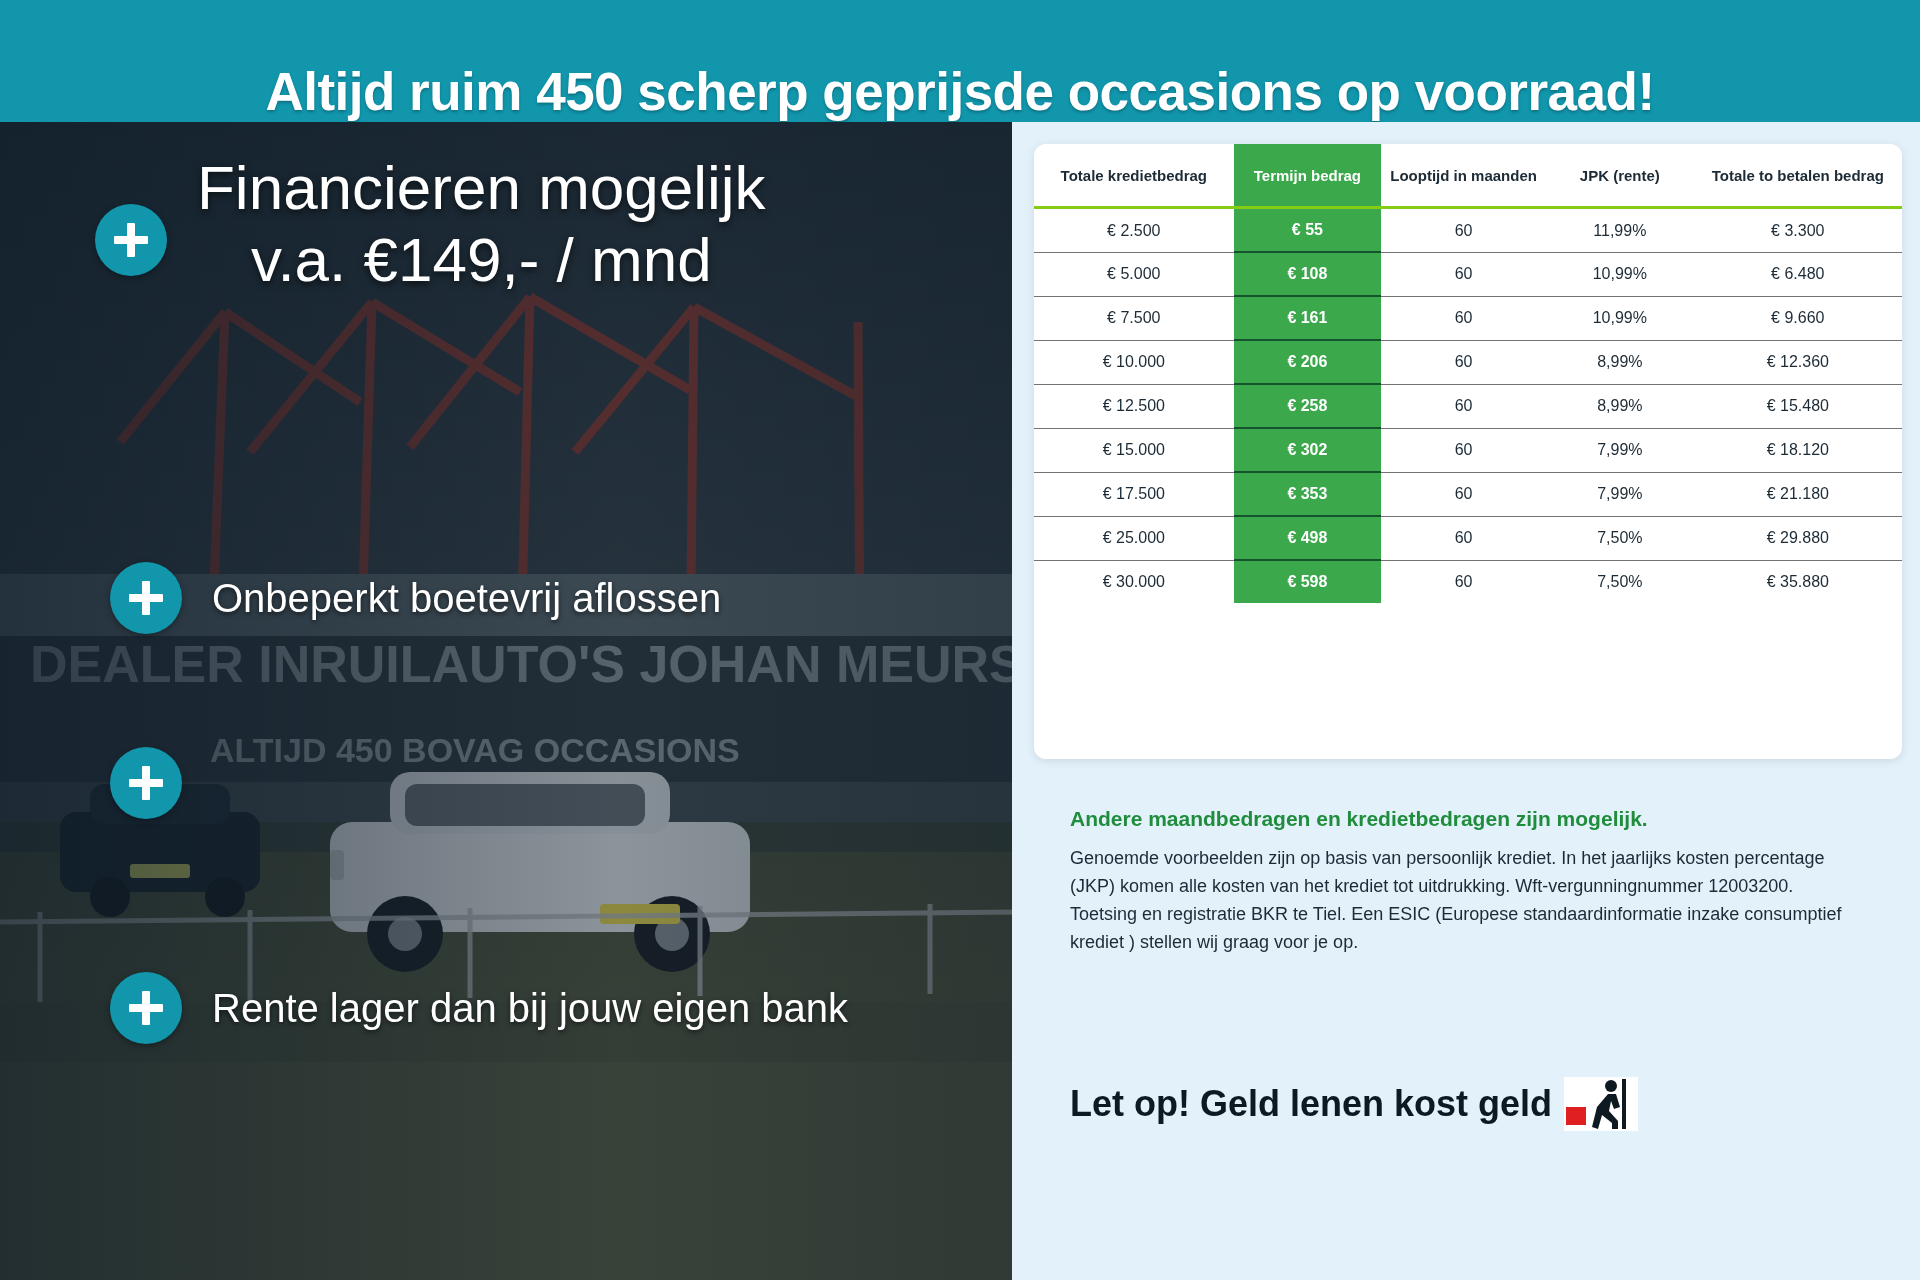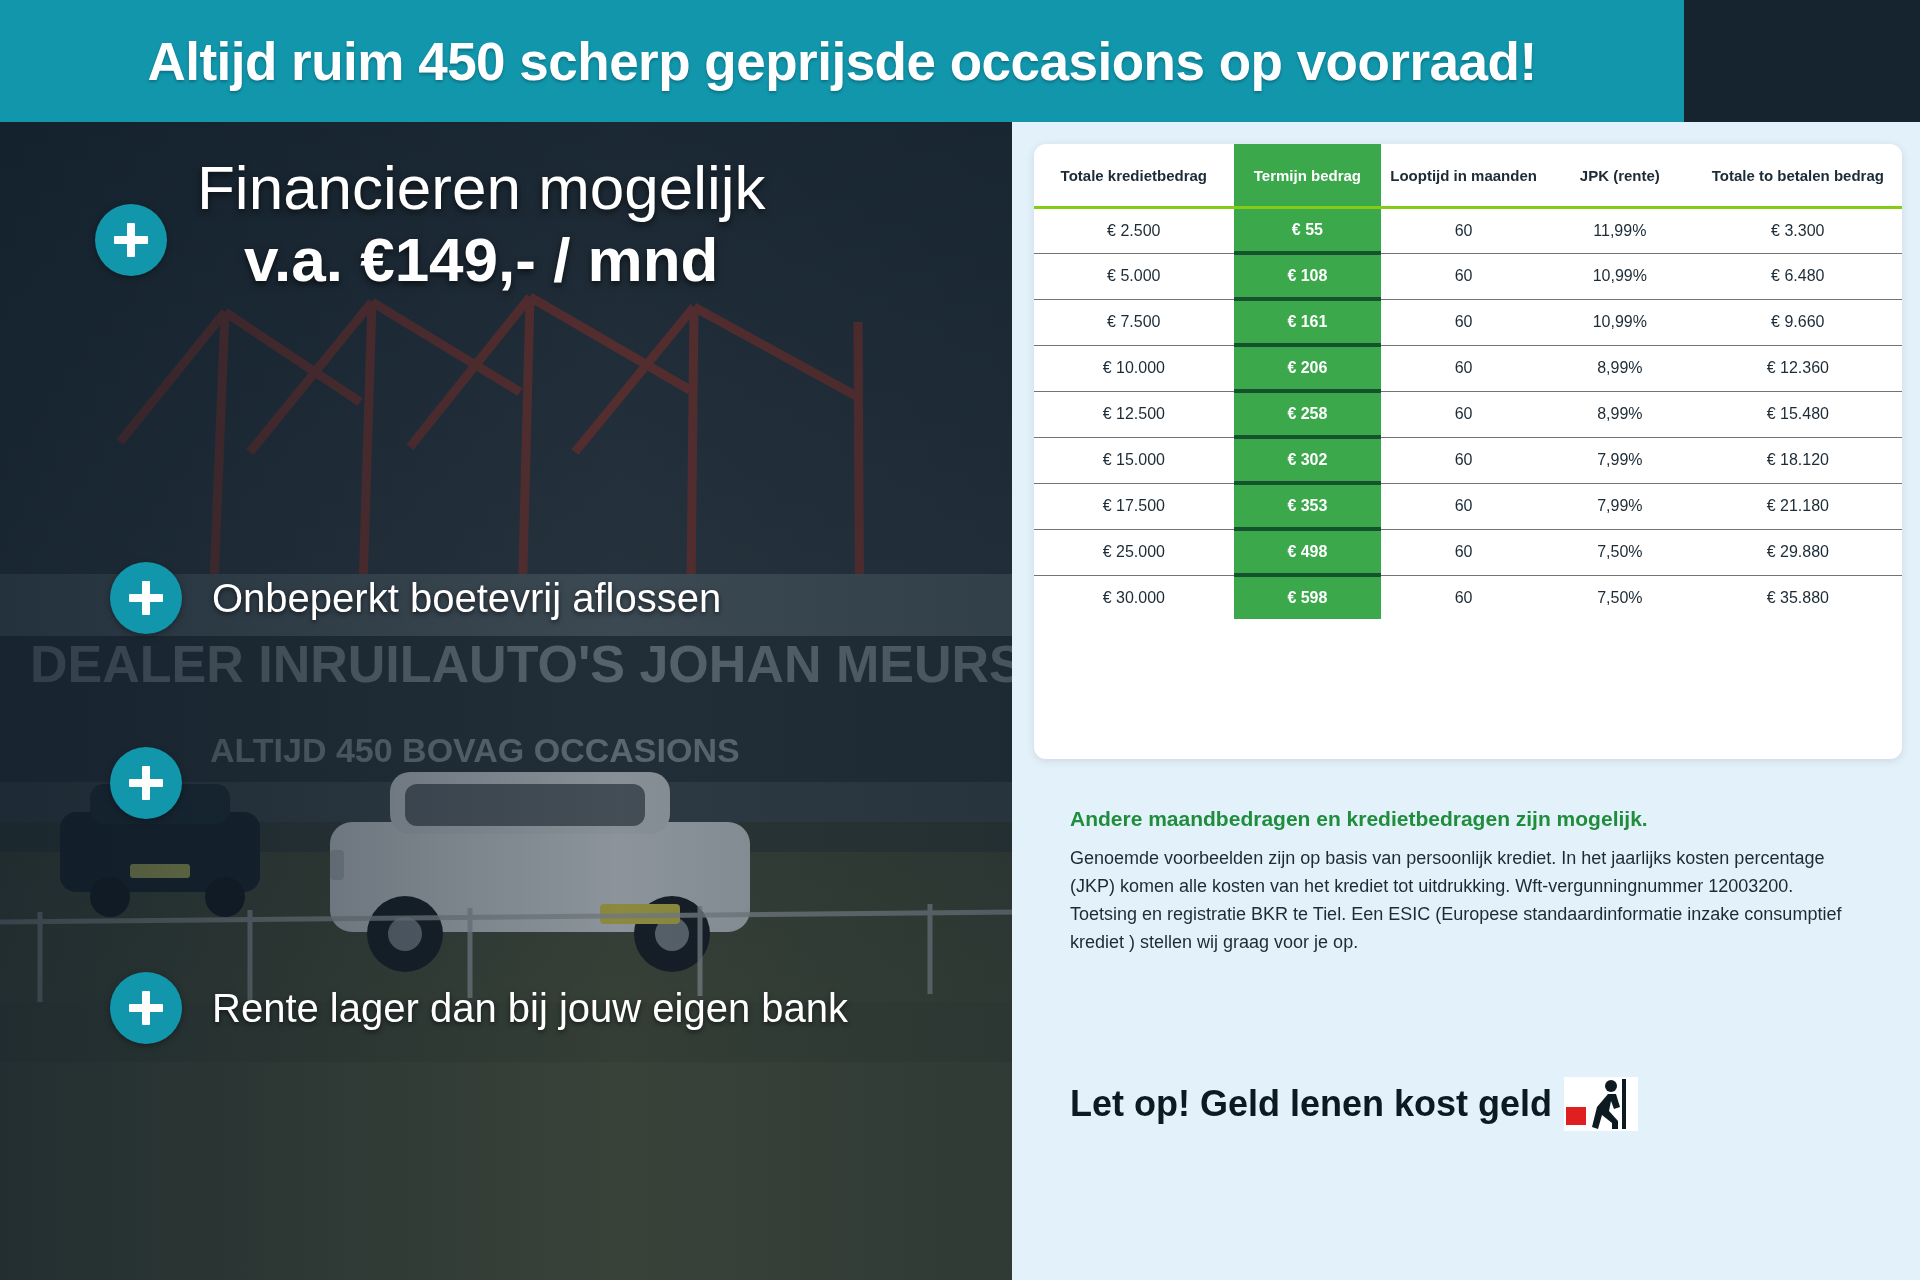--- a/index.html
+++ b/index.html
@@ -11,23 +11,23 @@
   }
   .page {
     position: relative;
     width: 1920px; height: 1280px;
     background: #16242f;
   }
 
   
   .banner {
     position: absolute; left: 0; top: 0;
-    width: 1684px; height: 122px;
+    width: 1920px; height: 122px;
     background: #1196ac;
-    display: flex; align-items: center; justify-content: center;
+    display: flex; align-items: flex-end; justify-content: center;
   }
   .banner-text {
     color: #ffffff;
     font-size: 53px;
     font-weight: bold;
     letter-spacing: -0.5px;
     white-space: nowrap;
     text-shadow: 0 2px 3px rgba(0,0,0,.25);
   }
 
@@ -77,21 +77,21 @@
 
   
   .headline-block { left: 95px; top: 30px; align-items: flex-start; }
   .headline-block .plus { margin-top: 52px; }
   .headline {
     margin-left: 30px;
     color: #ffffff;
     text-shadow: 0 3px 7px rgba(0,0,0,.65);
   }
   .headline .line1 { font-size: 62px; line-height: 1.15; white-space: nowrap; }
-  .headline .line2 { font-size: 62px; font-weight: bold; line-height: 1.2; text-align: center; white-space: nowrap; }
+  .headline .line2 { font-size: 62px; font-weight: normal; line-height: 1.2; text-align: center; white-space: nowrap; }
 
   .f2 { left: 110px; top: 440px; }
   .f3 { left: 110px; top: 625px; }
   .f4 { left: 110px; top: 850px; }
 
   
   .right-panel {
     position: absolute;
     left: 1012px; top: 122px;
     width: 908px; height: 1158px;
@@ -127,21 +127,21 @@
   table.rates col.c1 { width: 23%; }
   table.rates col.c2 { width: 17%; }
   table.rates col.c3 { width: 19%; }
   table.rates col.c4 { width: 17%; }
   table.rates col.c5 { width: 24%; }
 
   table.rates th.hl, table.rates td.hl {
     background: #3aa84b;
     color: #ffffff;
     font-weight: bold;
-    border-top: 4px solid #14532d;
+    border-top: 2px solid #14532d;
   }
   table.rates th.hl { border-top: none; }
   table.rates tbody tr:first-child td { border-top: 3px solid #84cc16; }
 
   
   .disclaimer {
     position: absolute; left: 58px; top: 685px; width: 790px;
   }
   .disc-title {
     color: #1f8d3c;

